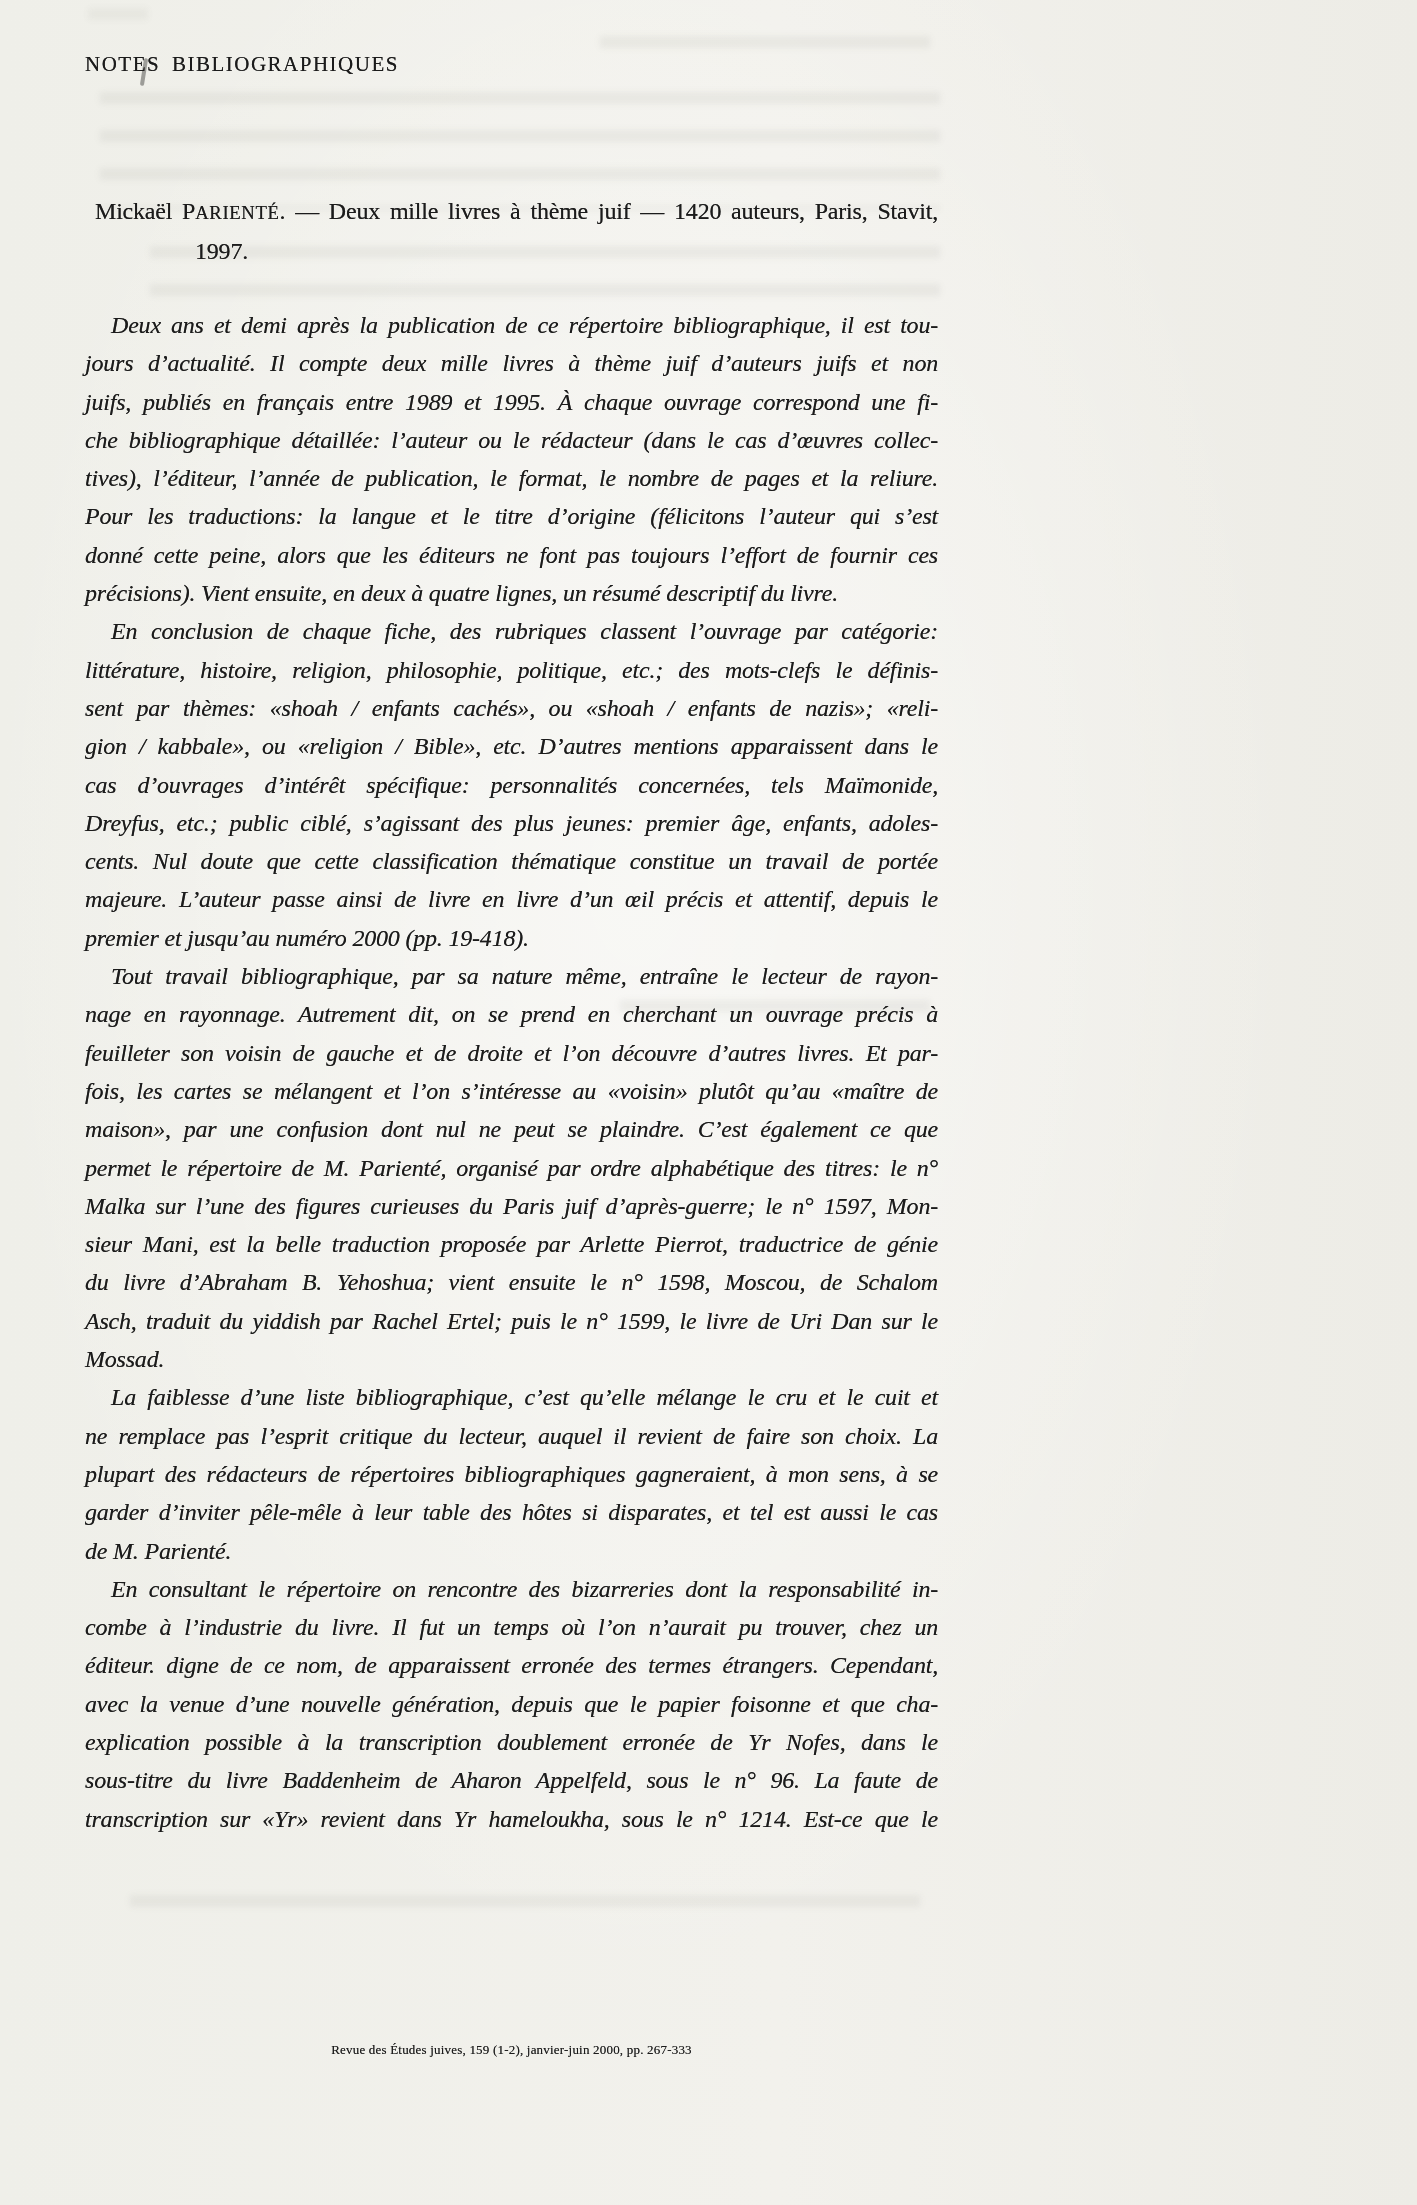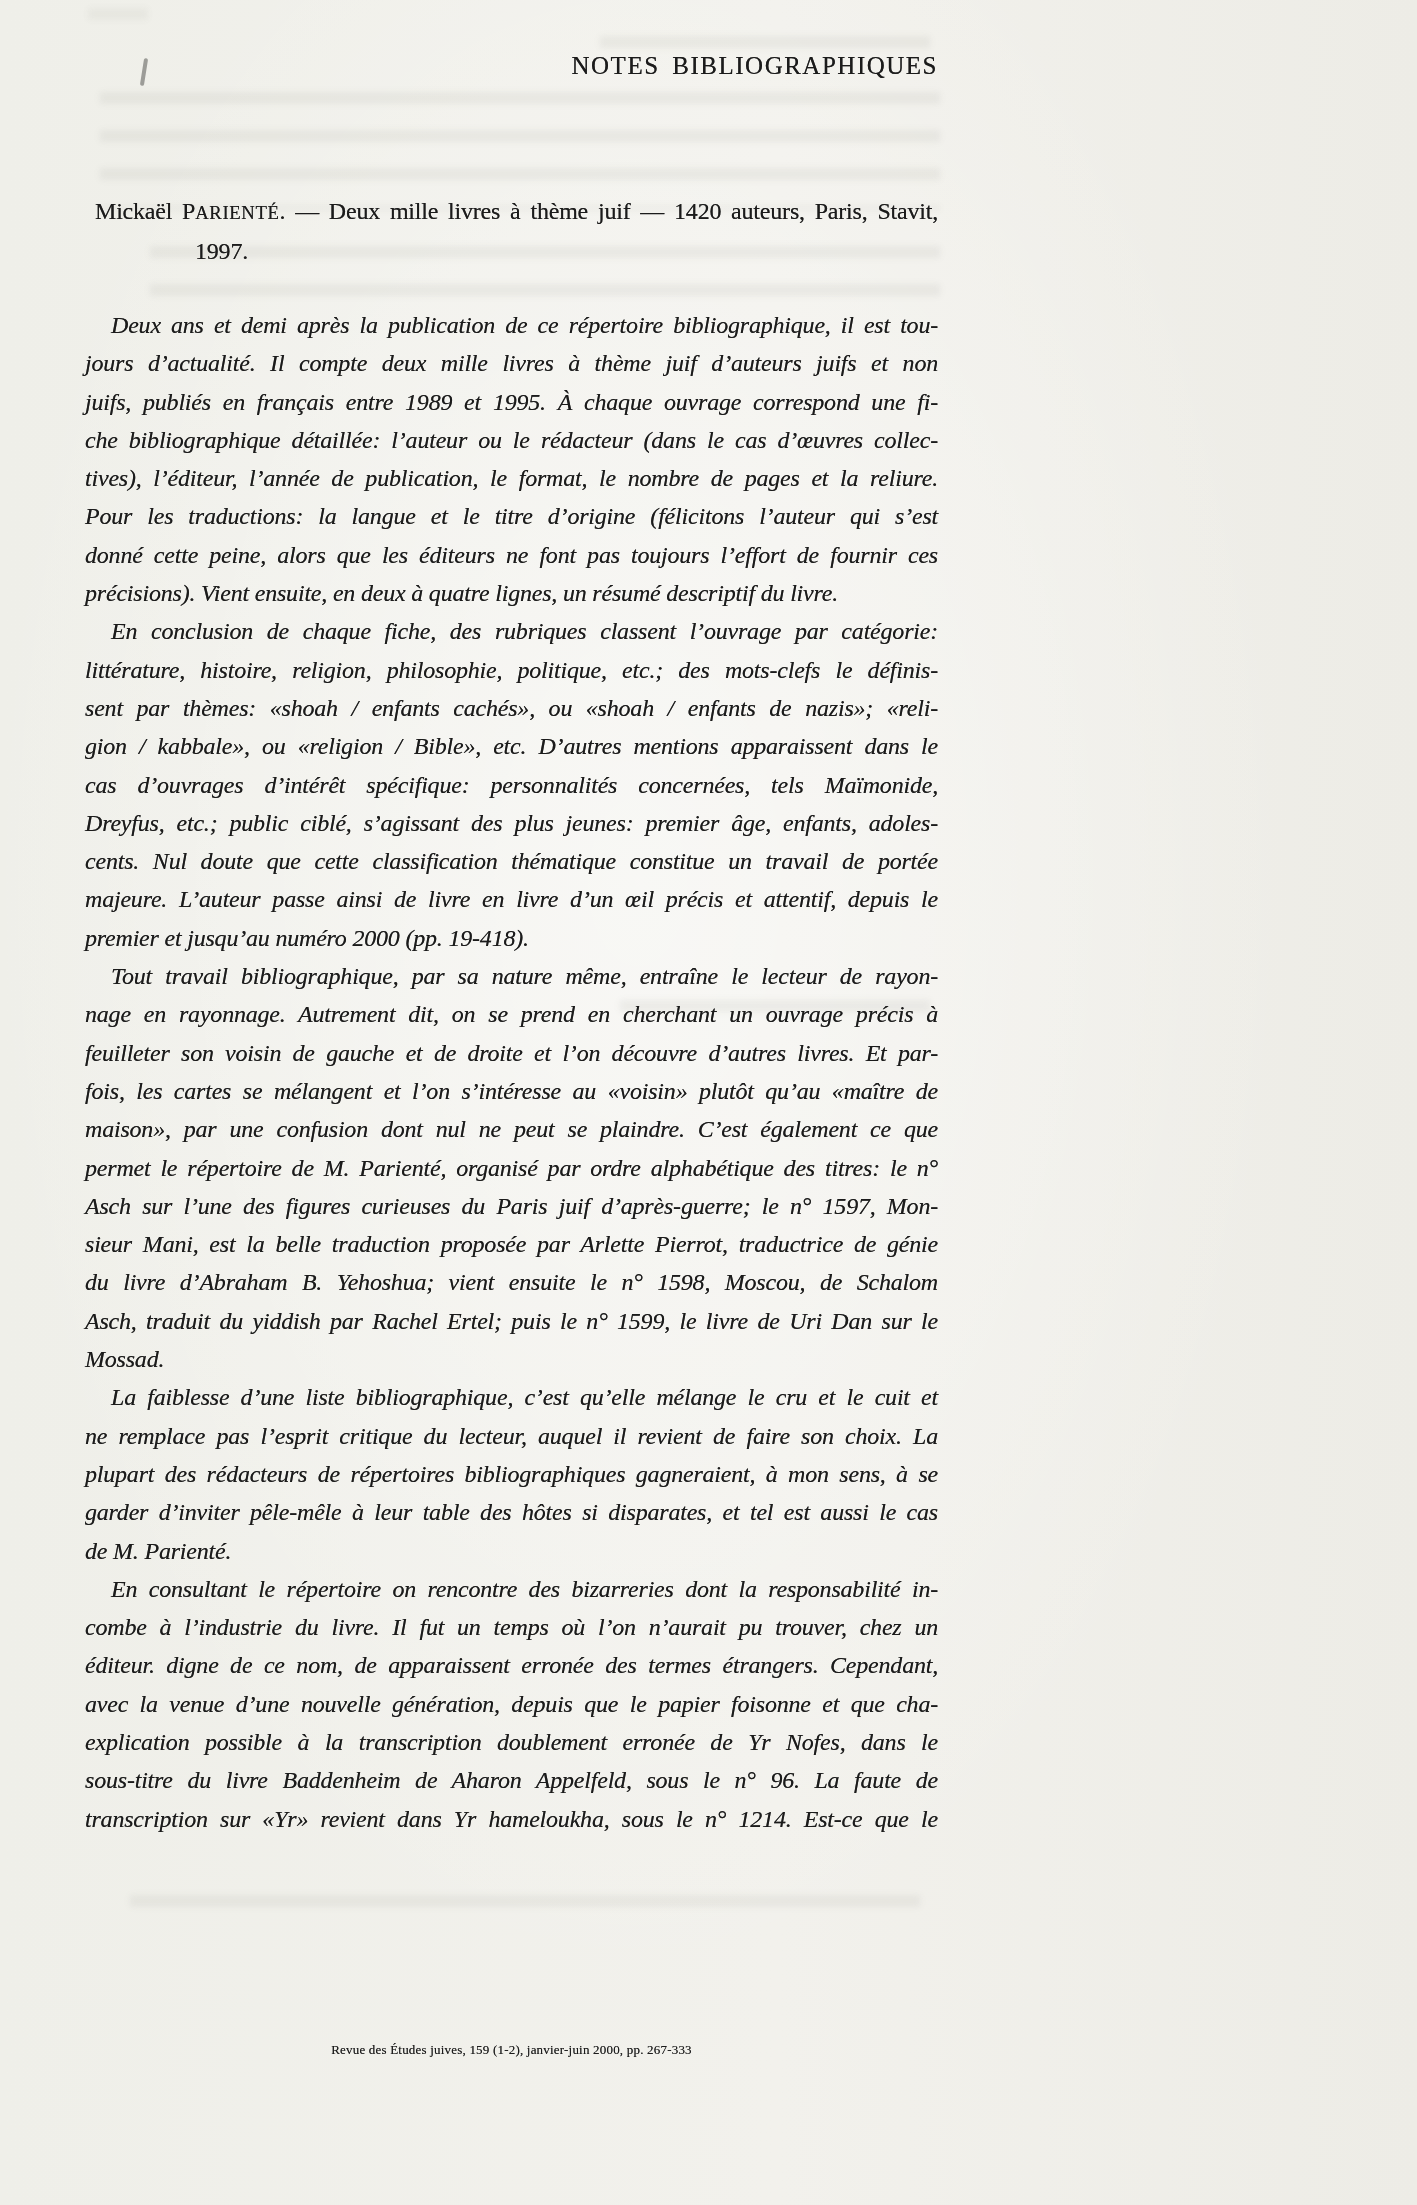--- a/index.html
+++ b/index.html
@@ -9,22 +9,22 @@
     margin:0 auto;
     background:
       radial-gradient(ellipse at 45% 40%, rgba(255,255,255,0.5) 0%, rgba(255,255,255,0) 60%),
       linear-gradient(90deg, #efefe9 0%, #f2f1ec 55%, #edece6 100%);
     font-family:"Liberation Serif","DejaVu Serif",serif;
     color:#1b1b1b;
     overflow:hidden;
   }
   .title{
     position:absolute;left:85px;top:52px;width:853px;margin:0;
-    font-size:25px;font-weight:normal;letter-spacing:1.5px;word-spacing:5px;
-    text-align:right;
+    font-size:21px;font-weight:normal;letter-spacing:1.5px;word-spacing:5px;
+    text-align:left;
     text-shadow:0 0 0.6px rgba(25,25,25,0.75);
   }
   .citation{position:absolute;left:85px;top:191px;width:853px;}
   .citation .tline{height:40px;line-height:40px;margin-left:10px;}
   .bodytext{position:absolute;left:85px;top:306px;width:853px;font-style:italic;}
   .tline{
     height:38.3px;line-height:38.3px;
     font-size:24px;letter-spacing:-0.2px;
     text-align:justify;text-align-last:justify;
     white-space:normal;
@@ -101,21 +101,21 @@
         <div class="tline"><span>majeure. L’auteur passe ainsi de livre en livre d’un œil précis et attentif, depuis le</span></div>
         <div class="tline last"><span>premier et jusqu’au numéro 2000 (pp. 19-418).</span></div>
       </div>
     <div>
         <div class="tline first"><span>Tout travail bibliographique, par sa nature même, entraîne le lecteur de rayon-</span></div>
         <div class="tline"><span>nage en rayonnage. Autrement dit, on se prend en cherchant un ouvrage précis à</span></div>
         <div class="tline"><span>feuilleter son voisin de gauche et de droite et l’on découvre d’autres livres. Et par-</span></div>
         <div class="tline"><span>fois, les cartes se mélangent et l’on s’intéresse au «voisin» plutôt qu’au «maître de</span></div>
         <div class="tline"><span>maison», par une confusion dont nul ne peut se plaindre. C’est également ce que</span></div>
         <div class="tline"><span>permet le répertoire de M. Parienté, organisé par ordre alphabétique des titres: le n°</span></div>
-        <div class="tline"><span>Asch sur l’une des figures curieuses du Paris juif d’après-guerre; le n° 1597, </span><span class="i">Mon-</span></div>
+        <div class="tline"><span>Malka sur l’une des figures curieuses du Paris juif d’après-guerre; le n° 1597, </span><span class="i">Mon-</span></div>
         <div class="tline"><span class="i">sieur Mani</span><span>, est la belle traduction proposée par Arlette Pierrot, traductrice de génie</span></div>
         <div class="tline"><span>du livre d’Abraham B. Yehoshua; vient ensuite le n° 1598, </span><span class="i">Moscou</span><span>, de Schalom</span></div>
         <div class="tline"><span>Asch, traduit du yiddish par Rachel Ertel; puis le n° 1599, le livre de Uri Dan sur le</span></div>
         <div class="tline last"><span class="i">Mossad</span><span>.</span></div>
       </div>
     <div>
         <div class="tline first"><span>La faiblesse d’une liste bibliographique, c’est qu’elle mélange le cru et le cuit et</span></div>
         <div class="tline"><span>ne remplace pas l’esprit critique du lecteur, auquel il revient de faire son choix. La</span></div>
         <div class="tline"><span>plupart des rédacteurs de répertoires bibliographiques gagneraient, à mon sens, à se</span></div>
         <div class="tline"><span>garder d’inviter pêle-mêle à leur table des hôtes si disparates, et tel est aussi le cas</span></div>

